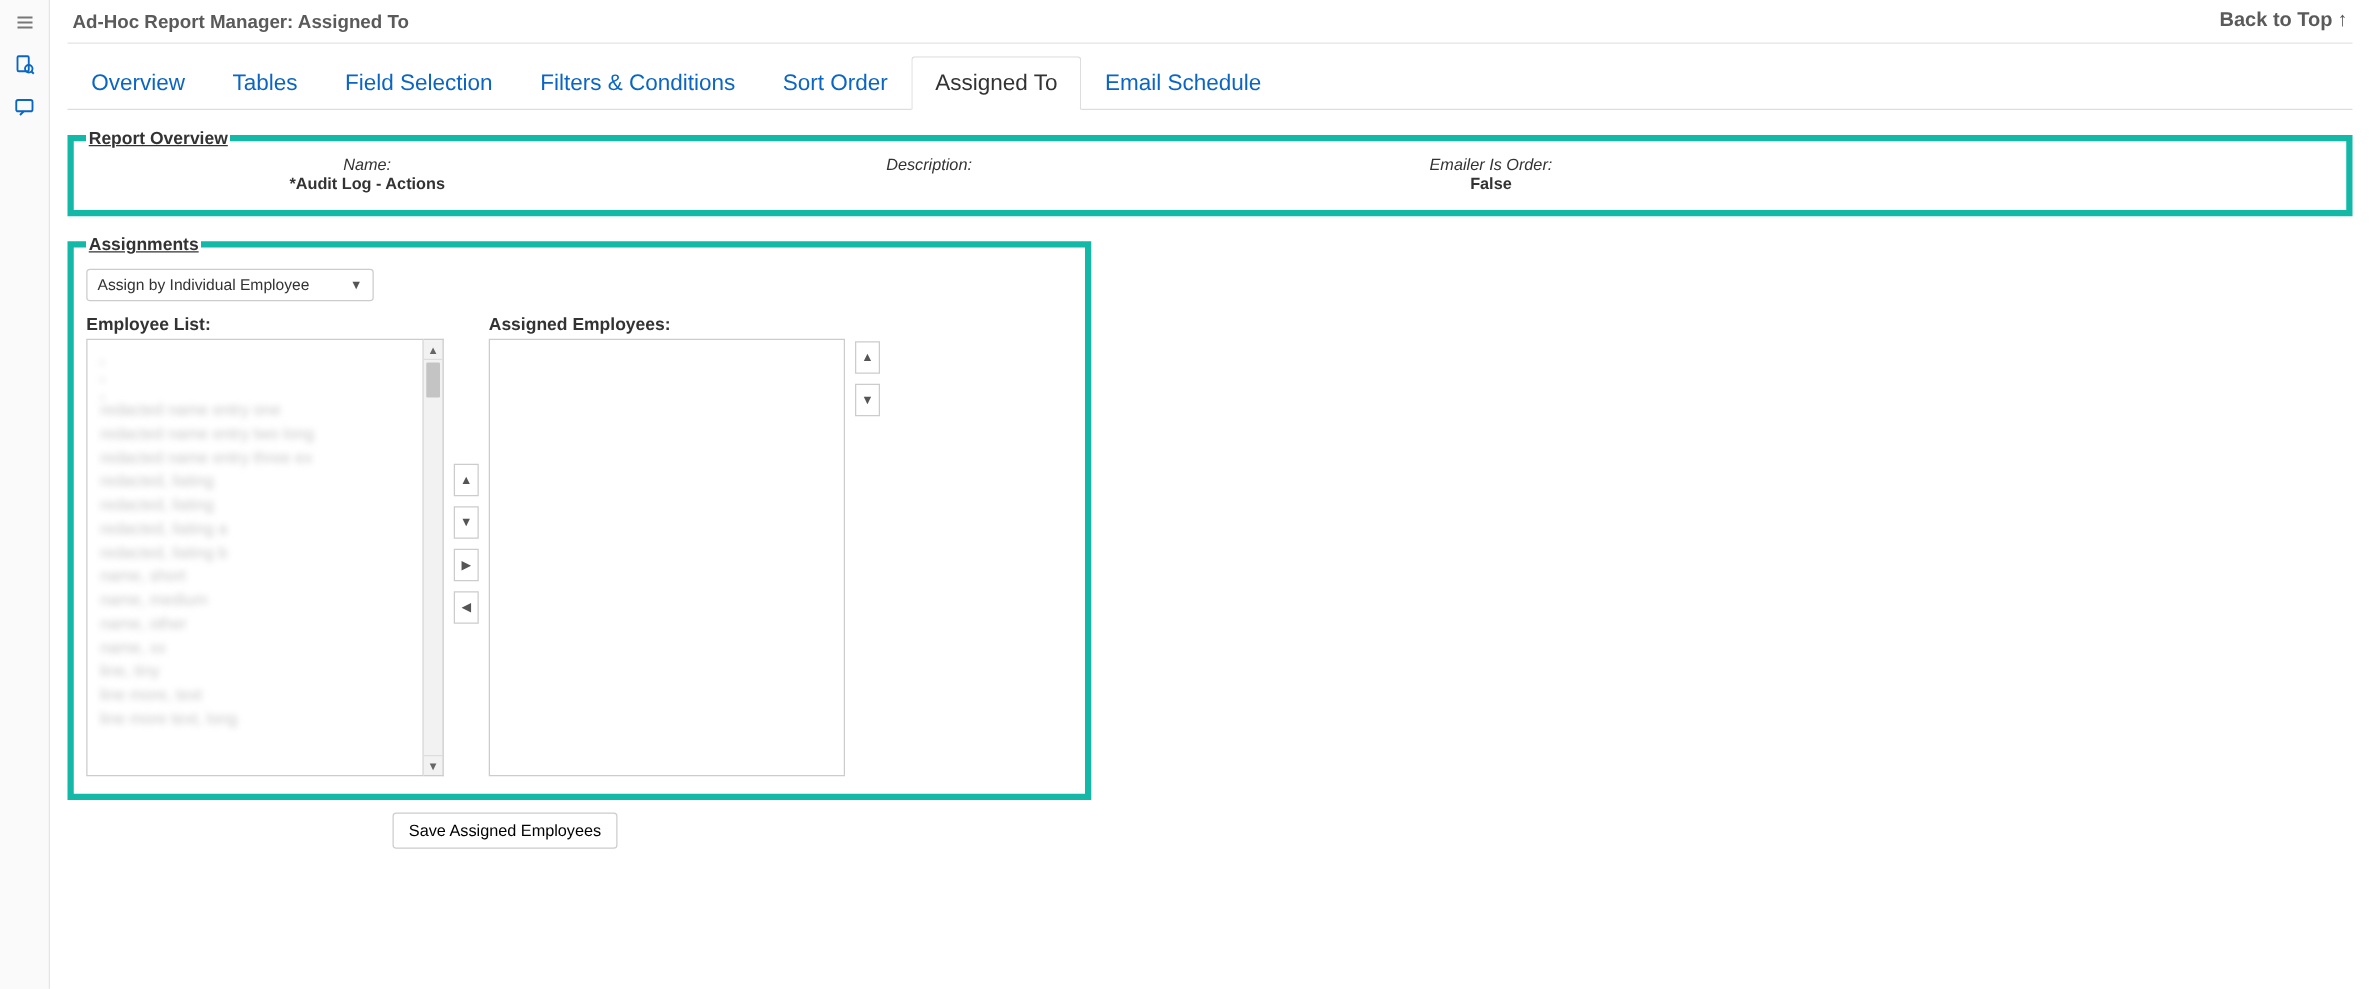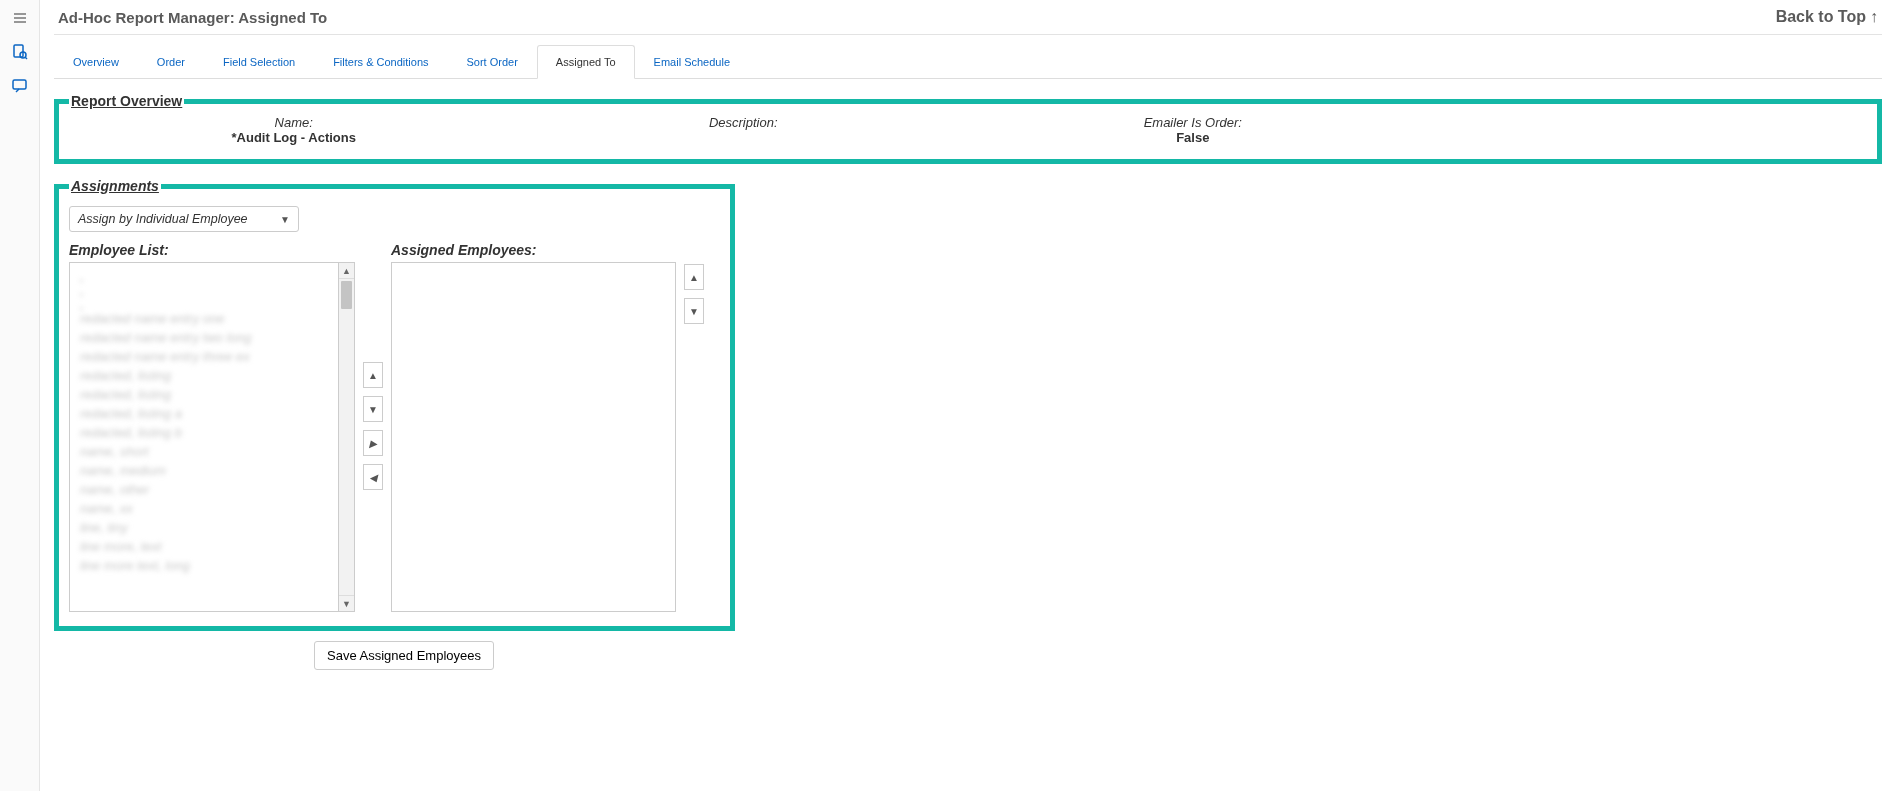--- a/index.html
+++ b/index.html
@@ -56,21 +56,21 @@
     gap: 4px;
   }
   .tabs {
     display: flex;
     border-bottom: 1px solid #ddd;
     margin-top: 10px;
     padding-left: 0px;
   }
   .tab {
     padding: 10px 18px;
-    font-size: 11px;
+    font-size: 18px;
     color: #0b66c3;
     cursor: pointer;
     border: 1px solid transparent;
     border-bottom: none;
     margin-bottom: -1px;
   }
   .tab.active {
     color: #333;
     border: 1px solid #ddd;
     border-bottom: 1px solid #fff;
@@ -94,22 +94,21 @@
     text-align: center;
   }
   .overview-grid .lbl {
     font-style: italic;
     color: #333;
   }
   .overview-grid .val {
     font-weight: 700;
   }
   fieldset.assignments {
-    width: 681px;
-    font-style: italic;
+    width: 819px;
   }
   .assign-select {
     margin: 6px 0 10px 0;
     width: 230px;
     height: 26px;
     border: 1px solid #ccc;
     border-radius: 3px;
     padding: 0 22px 0 8px;
     font-size: 12.5px;
     background: #fff;
@@ -247,21 +246,21 @@
   <div class="titlebar">
     <h1>Ad-Hoc Report Manager: Assigned To</h1>
     <div class="back-top">
       <span>Back to Top</span>
       <span>↑</span>
     </div>
   </div>
 
   <div class="tabs" id="tab-bar">
       <div class="tab">Overview</div>
-      <div class="tab">Order</div>
+      <div class="tab">Tables</div>
       <div class="tab">Field Selection</div>
       <div class="tab">Filters &amp; Conditions</div>
       <div class="tab">Sort Order</div>
       <div class="tab active">Assigned To</div>
       <div class="tab">Email Schedule</div>
     </div>
 
   <fieldset class="box">
     <legend>Report Overview</legend>
     <div class="overview-grid">

